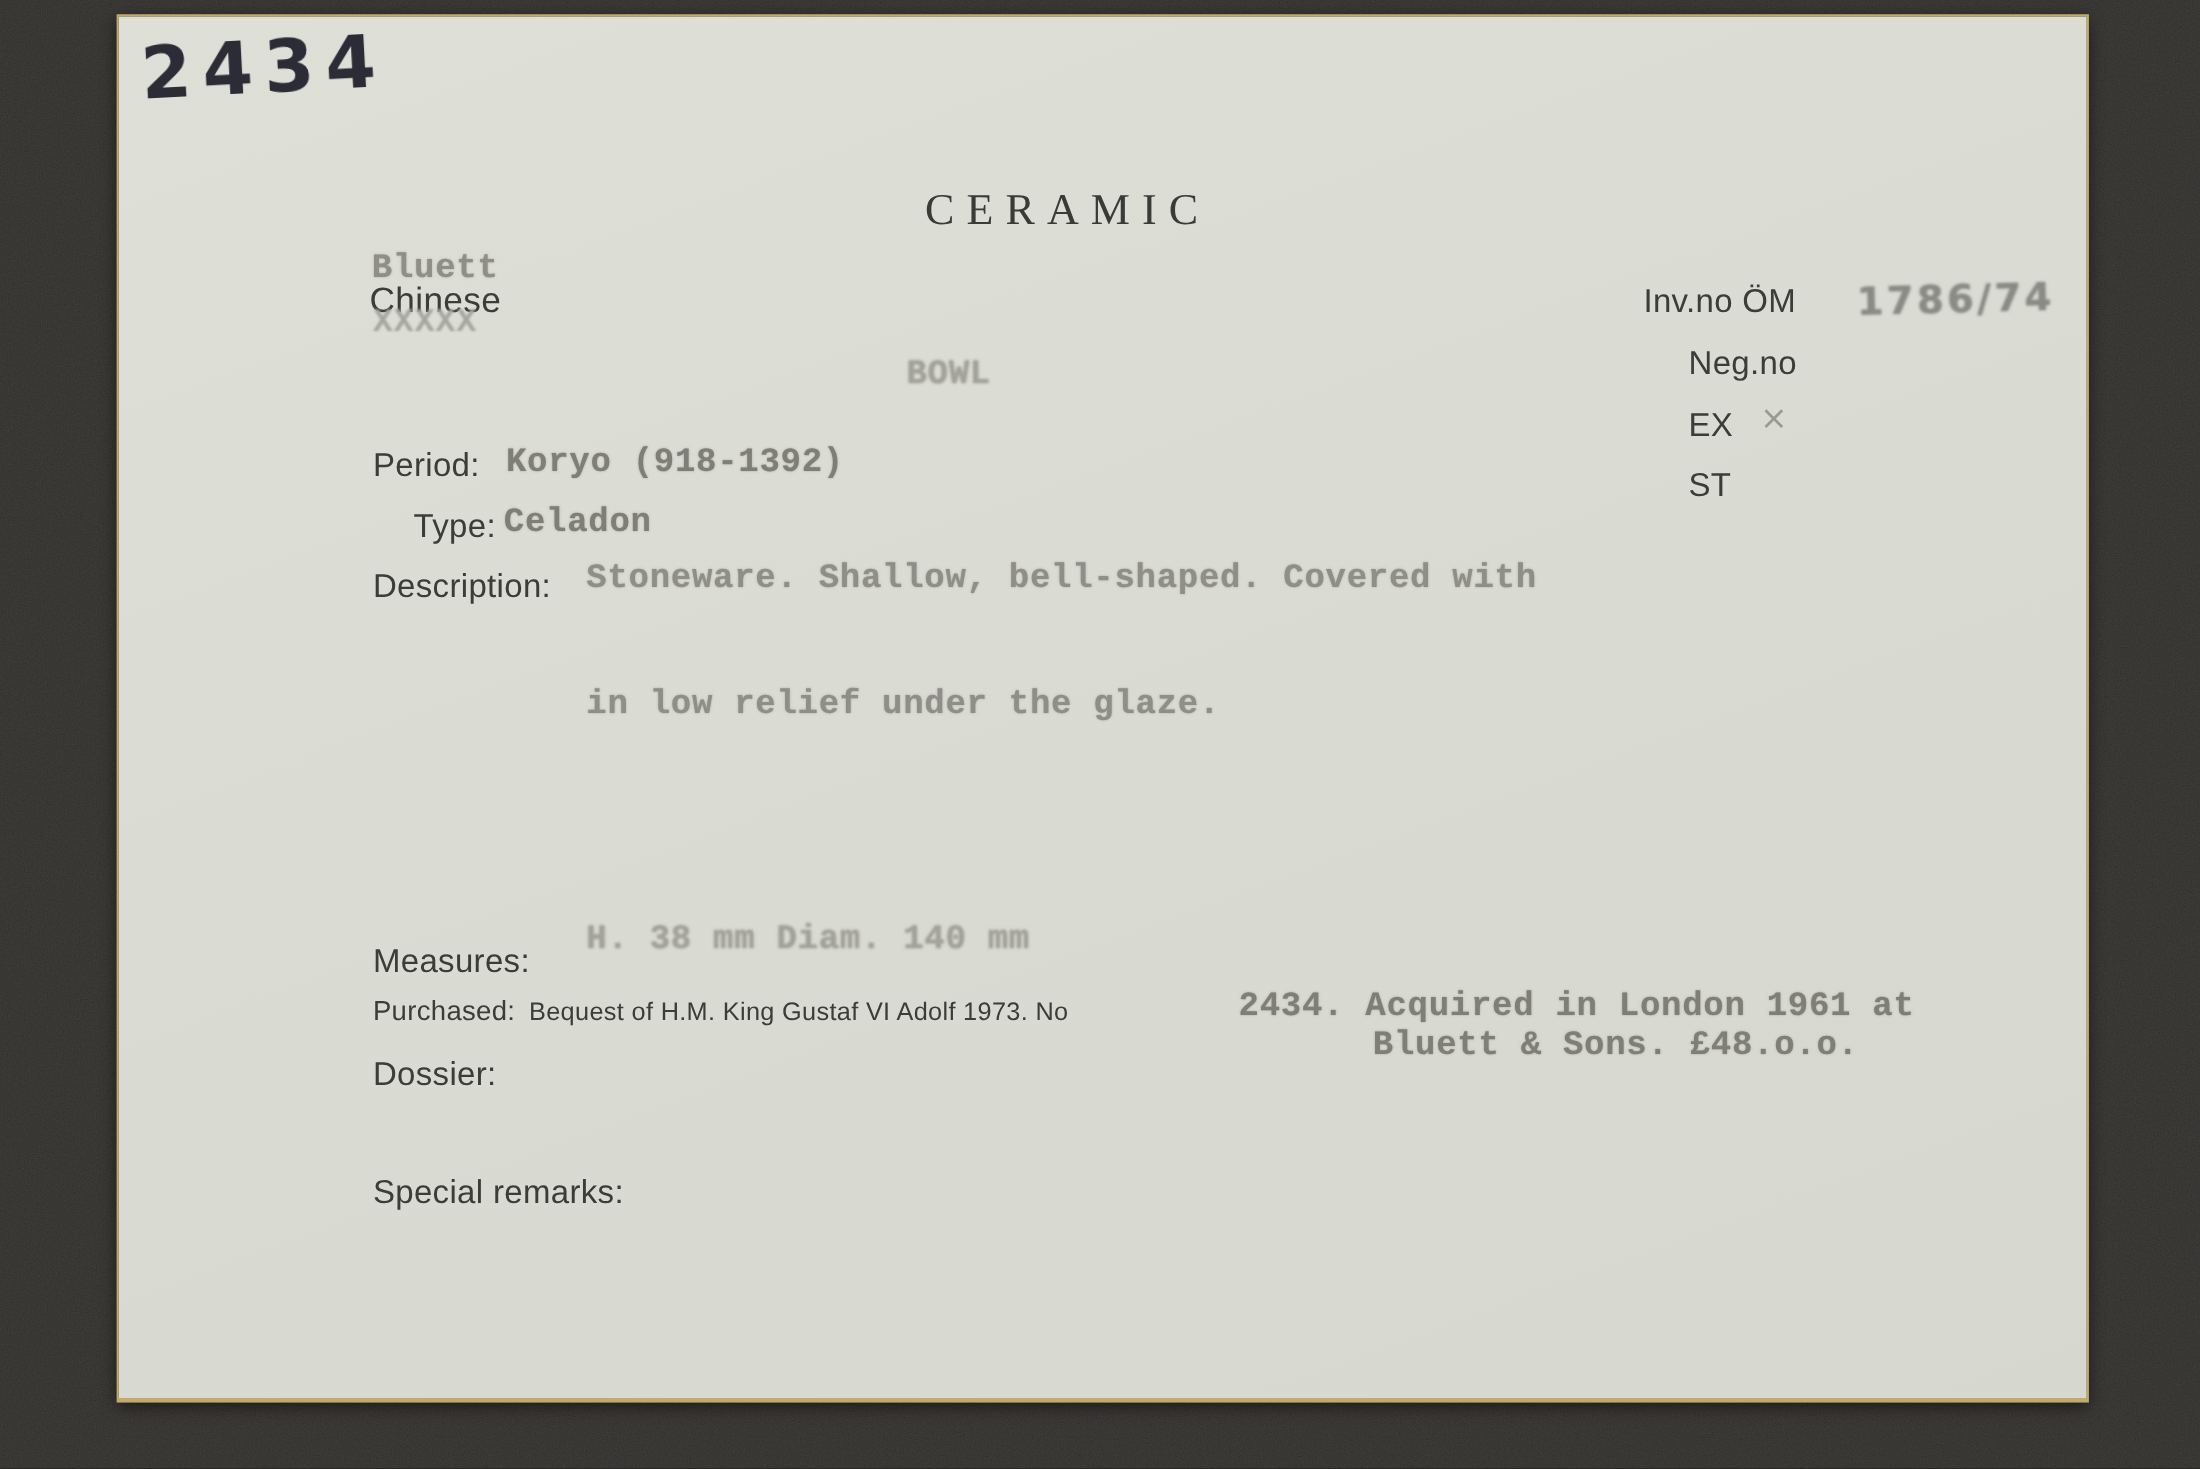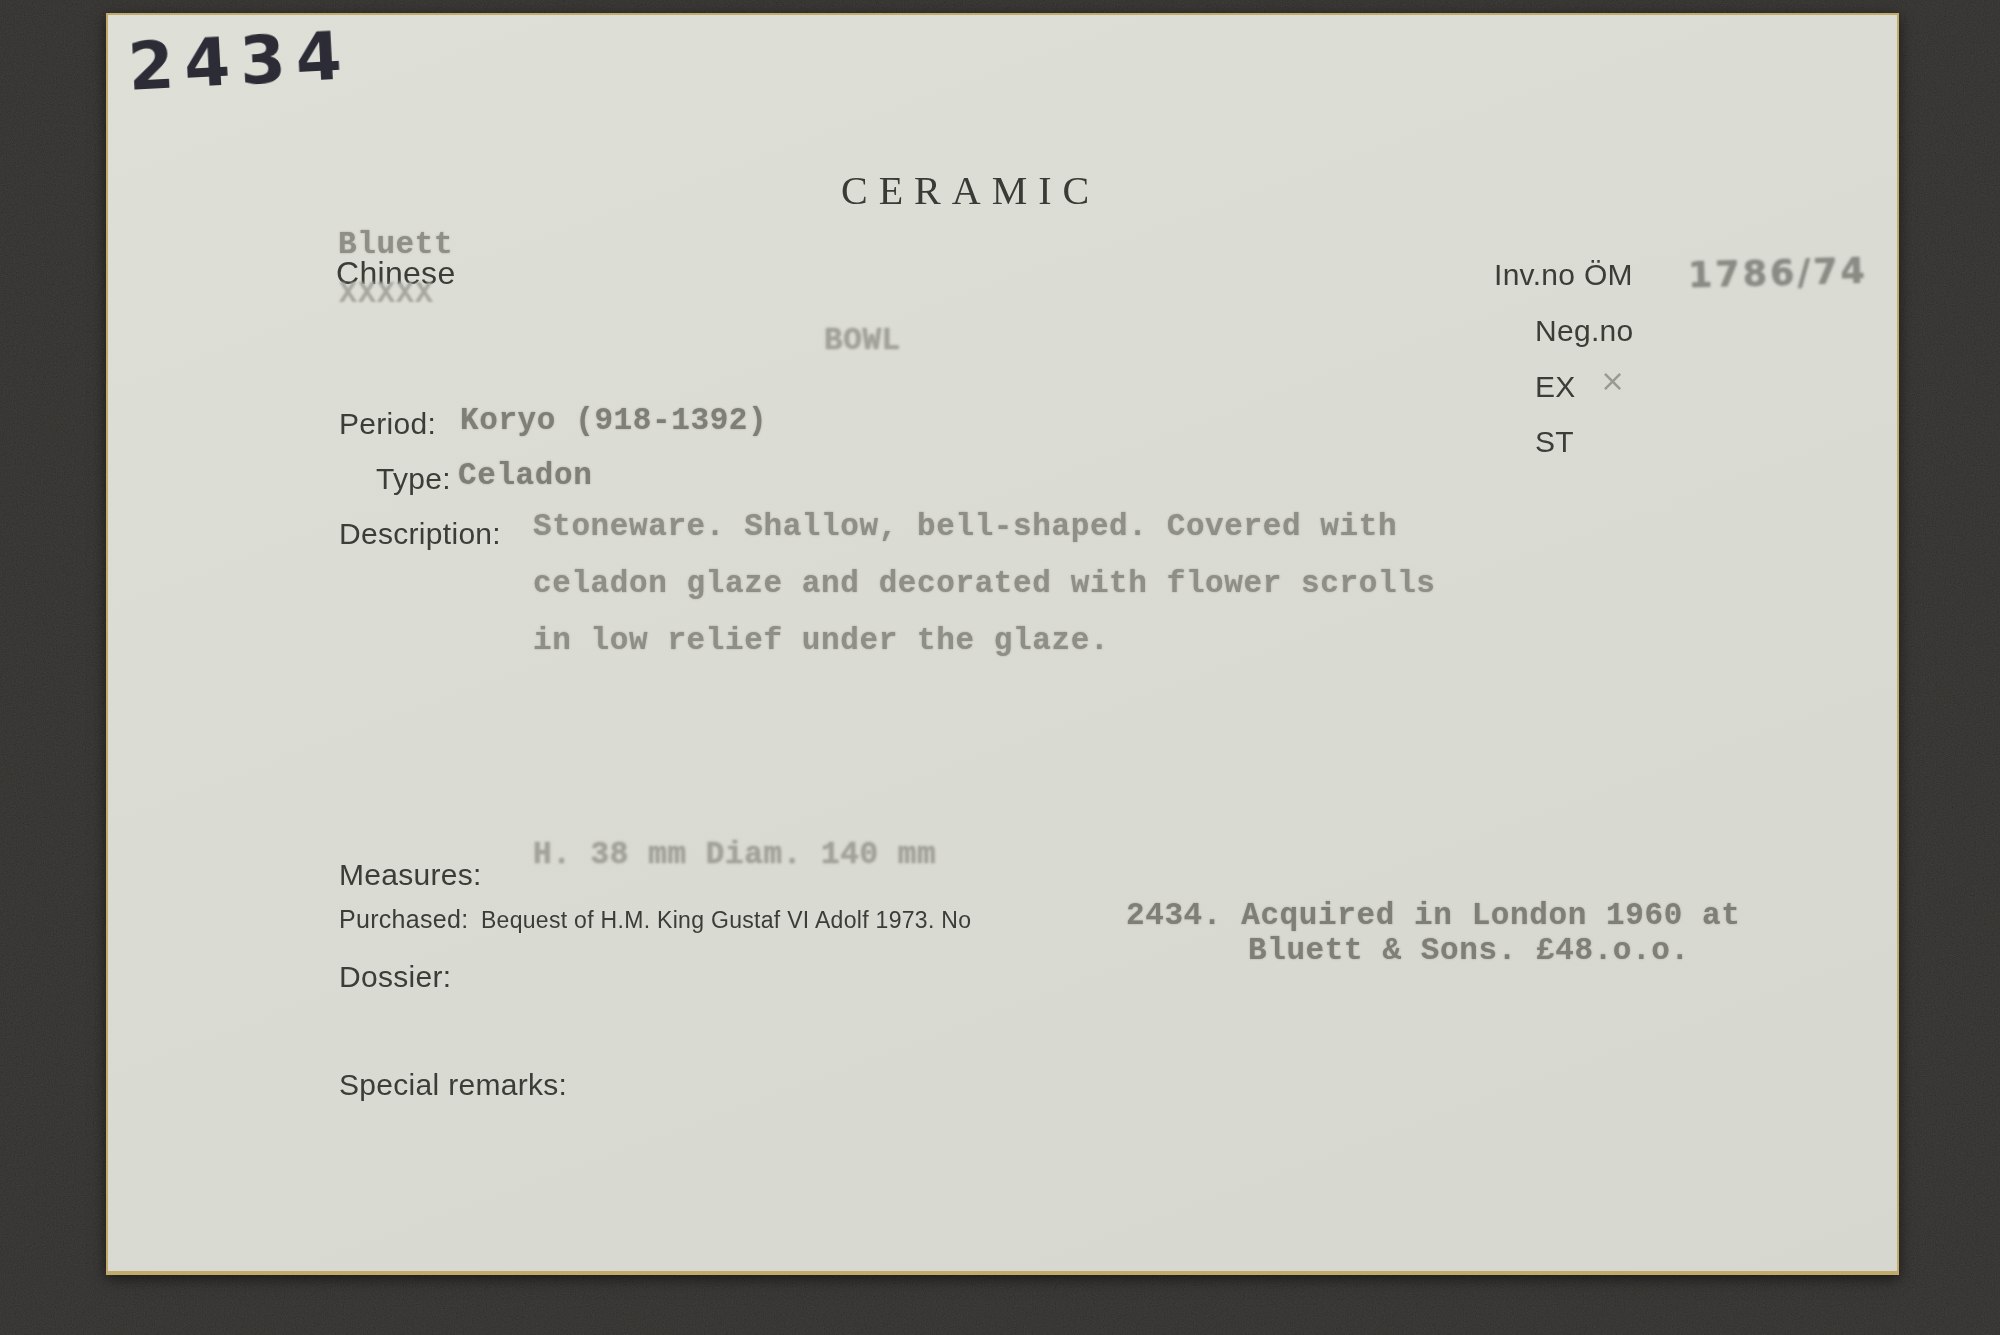--- a/index.html
+++ b/index.html
@@ -131,31 +131,30 @@
     <div class="abs label" style="left:1427px; top:410px;">ST</div>
 
     <div class="abs label" style="left:231px; top:392px;">Period:</div>
     <div class="abs typed darker" style="left:352px; top:388px;">Koryo (918-1392)</div>
 
     <div class="abs label" style="left:231px; top:447px;margin-left:37px;">Type:</div>
     <div class="abs typed darker" style="left:350px; top:443px;">Celadon</div>
 
     <div class="abs label" style="left:231px; top:502px;">Description:</div>
     <div class="abs typed" style="left:425px; top:494px;">Stoneware.  Shallow, bell-shaped.  Covered with</div>
-    <div class="abs typed" style="left:425px; top:551px;">celadon glaze and decorated with flower scrolls</div>
     <div class="abs typed" style="left:425px; top:608px;">in low relief under the glaze.</div>
 
     <div class="abs label" style="left:231px; top:843px;">Measures:</div>
     <div class="abs typed fainter" style="left:425px; top:822px;">H. 38 mm   Diam. 140 mm</div>
 
     <div class="abs" style="left:231px; top:890px;">
       <span class="label" style="font-size:25px;">Purchased:</span>
       <span class="label" style="font-size:23px; margin-left:8px;">Bequest of H.M. King Gustaf VI Adolf 1973.  No</span>
     </div>
-    <div class="abs typed darker" style="left:1018px; top:883px;">2434. Acquired in London 1960 at</div>
+    <div class="abs typed darker" style="left:1018px; top:883px;">2434. Acquired in London 1961 at</div>
     <div class="abs typed darker" style="left:1140px; top:918px;">Bluett &amp; Sons. £48.o.o.</div>
 
     <div class="abs label" style="left:231px; top:945px;">Dossier:</div>
 
     <div class="abs label" style="left:231px; top:1053px;">Special remarks:</div>
 
   </div>
 </div>
 
 </body></html>

